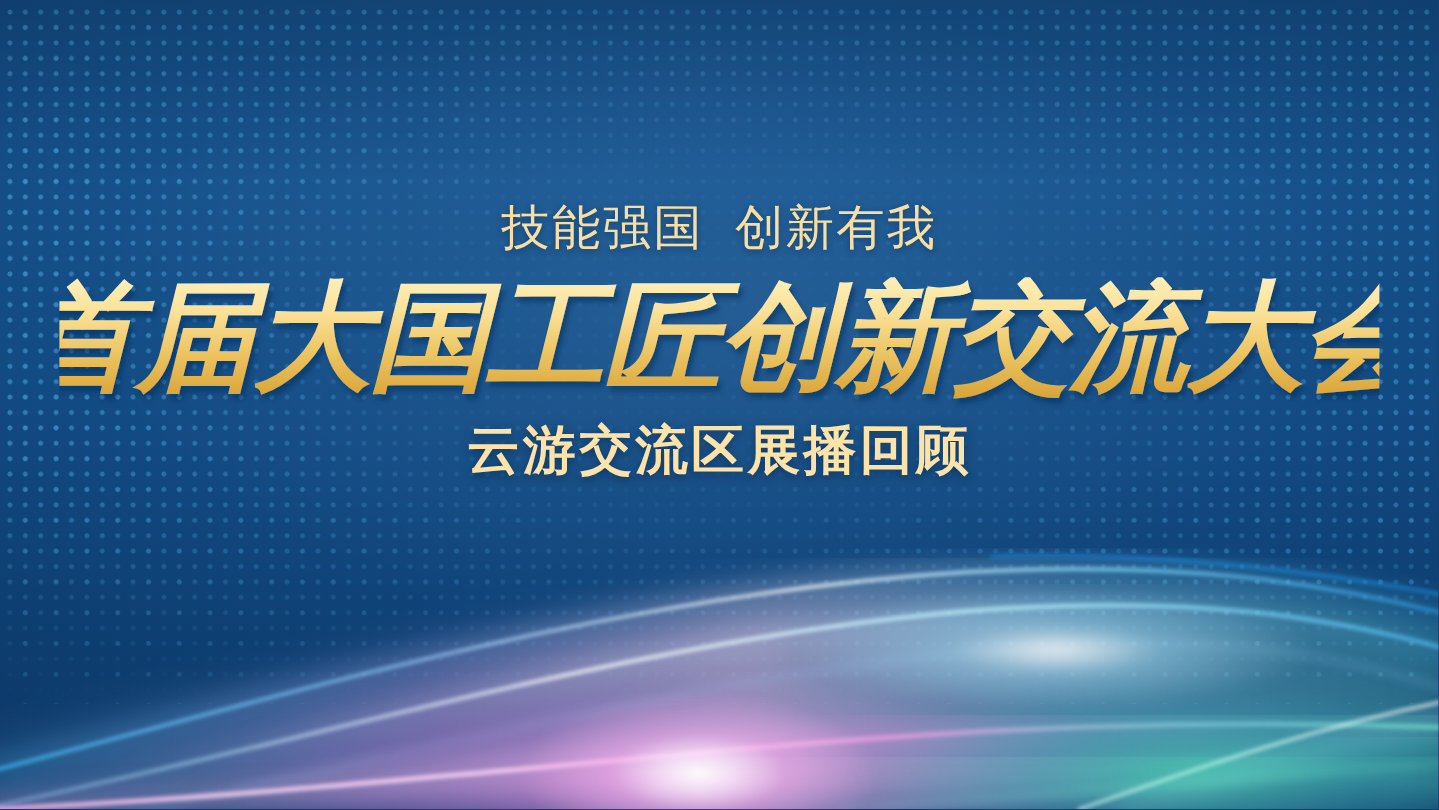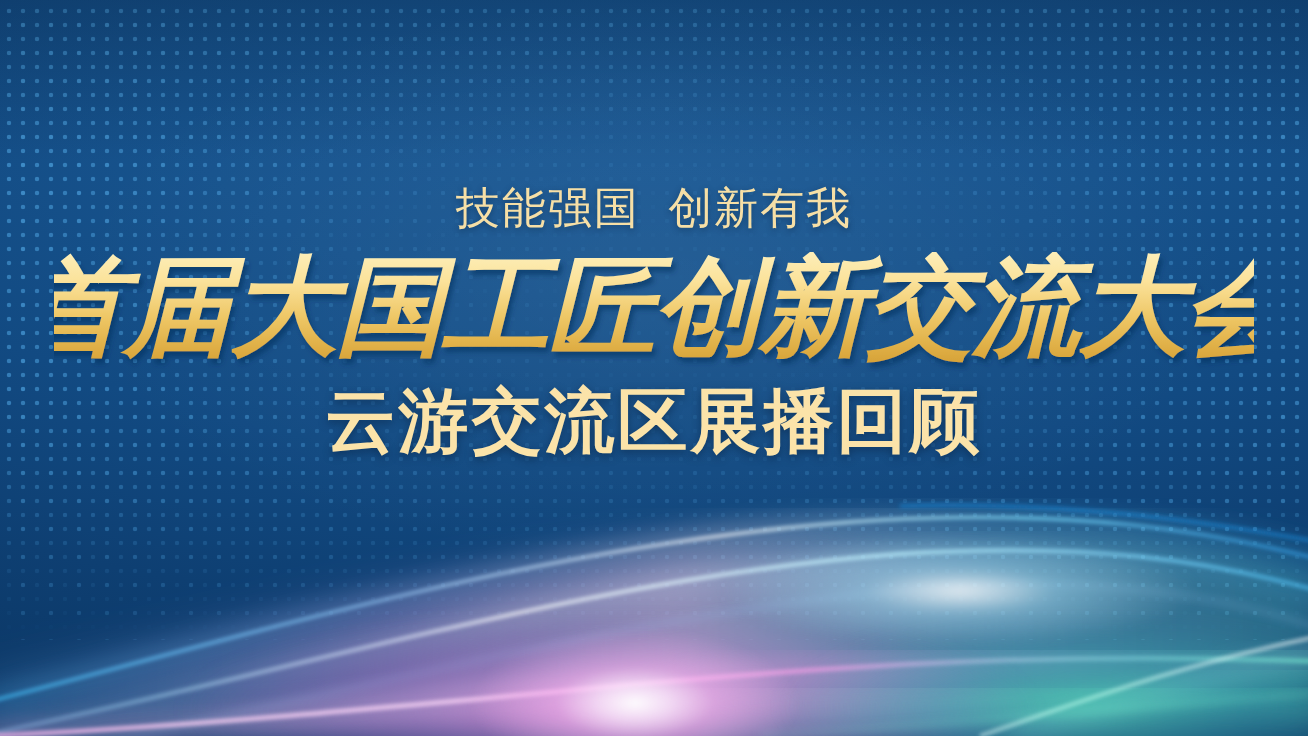--- a/index.html
+++ b/index.html
@@ -72,21 +72,21 @@
     margin-top:22px;
     height:120px;
     display:flex;
     align-items:center;
     justify-content:center;
   }
   .main-title svg{display:block;}
 
   .subtitle{
     margin-top:14px;
-    font-size:70px;
+    font-size:48px;
     line-height:1;
     font-weight:700;
     letter-spacing:3px;
     color:#fbe3a9;
     text-shadow:0 3px 8px rgba(6,30,60,.5);
   }
 
   
   .ribbon{
     position:absolute;

